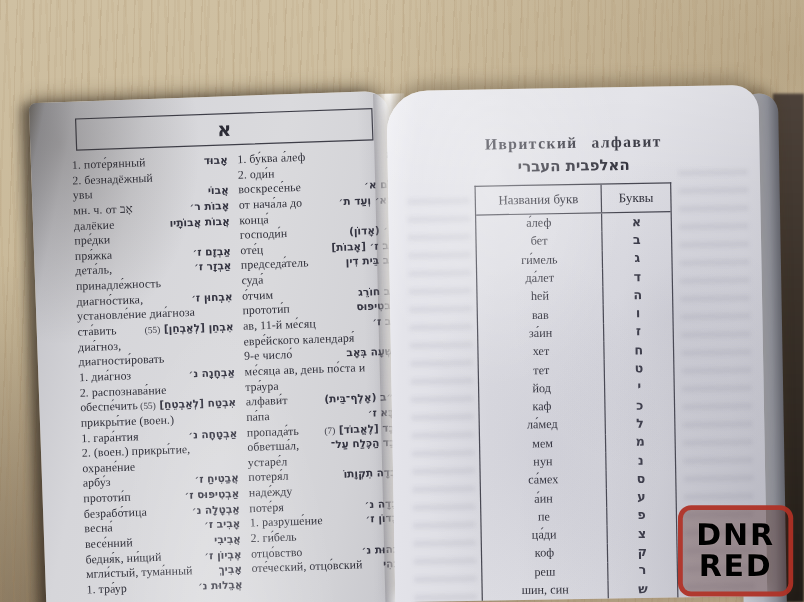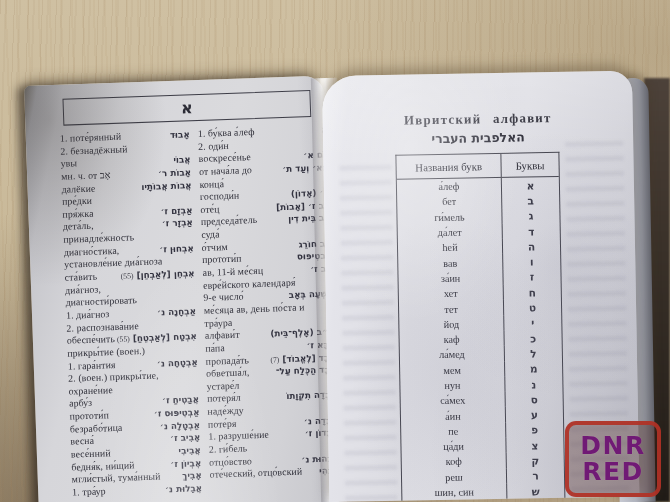--- a/index.html
+++ b/index.html
@@ -89,21 +89,21 @@
     font-size:10.2px;color:#2e2e38;}
   .aletter{flex:1;border-left:1.4px solid #45454f;display:flex;align-items:center;justify-content:center;
     font-family:"DejaVu Sans",sans-serif;font-size:10.5px;font-weight:600;color:#3b3b48;}
 
   
   .watermark{position:absolute;right:9px;bottom:5px;width:88px;height:68px;
     border:4.5px solid rgba(178,50,38,0.92);border-radius:11px;
     background:rgba(70,22,16,0.30);
     display:flex;flex-direction:column;align-items:center;justify-content:center;
     font-family:"DejaVu Sans",sans-serif;font-weight:900;font-size:25px;line-height:26px;
-    letter-spacing:1.5px;color:#701a75;text-shadow:0 0 1px rgba(255,220,210,0.35);}
+    letter-spacing:1.5px;color:#000000;text-shadow:0 0 1px rgba(255,220,210,0.35);}
 </style>
 </head>
 <body>
 
 <div class="photo">
   <div class="wood"></div>
   <div class="dark-right"></div>
   <div class="page-edge-strip"></div>
 
   <div class="page page-left">

